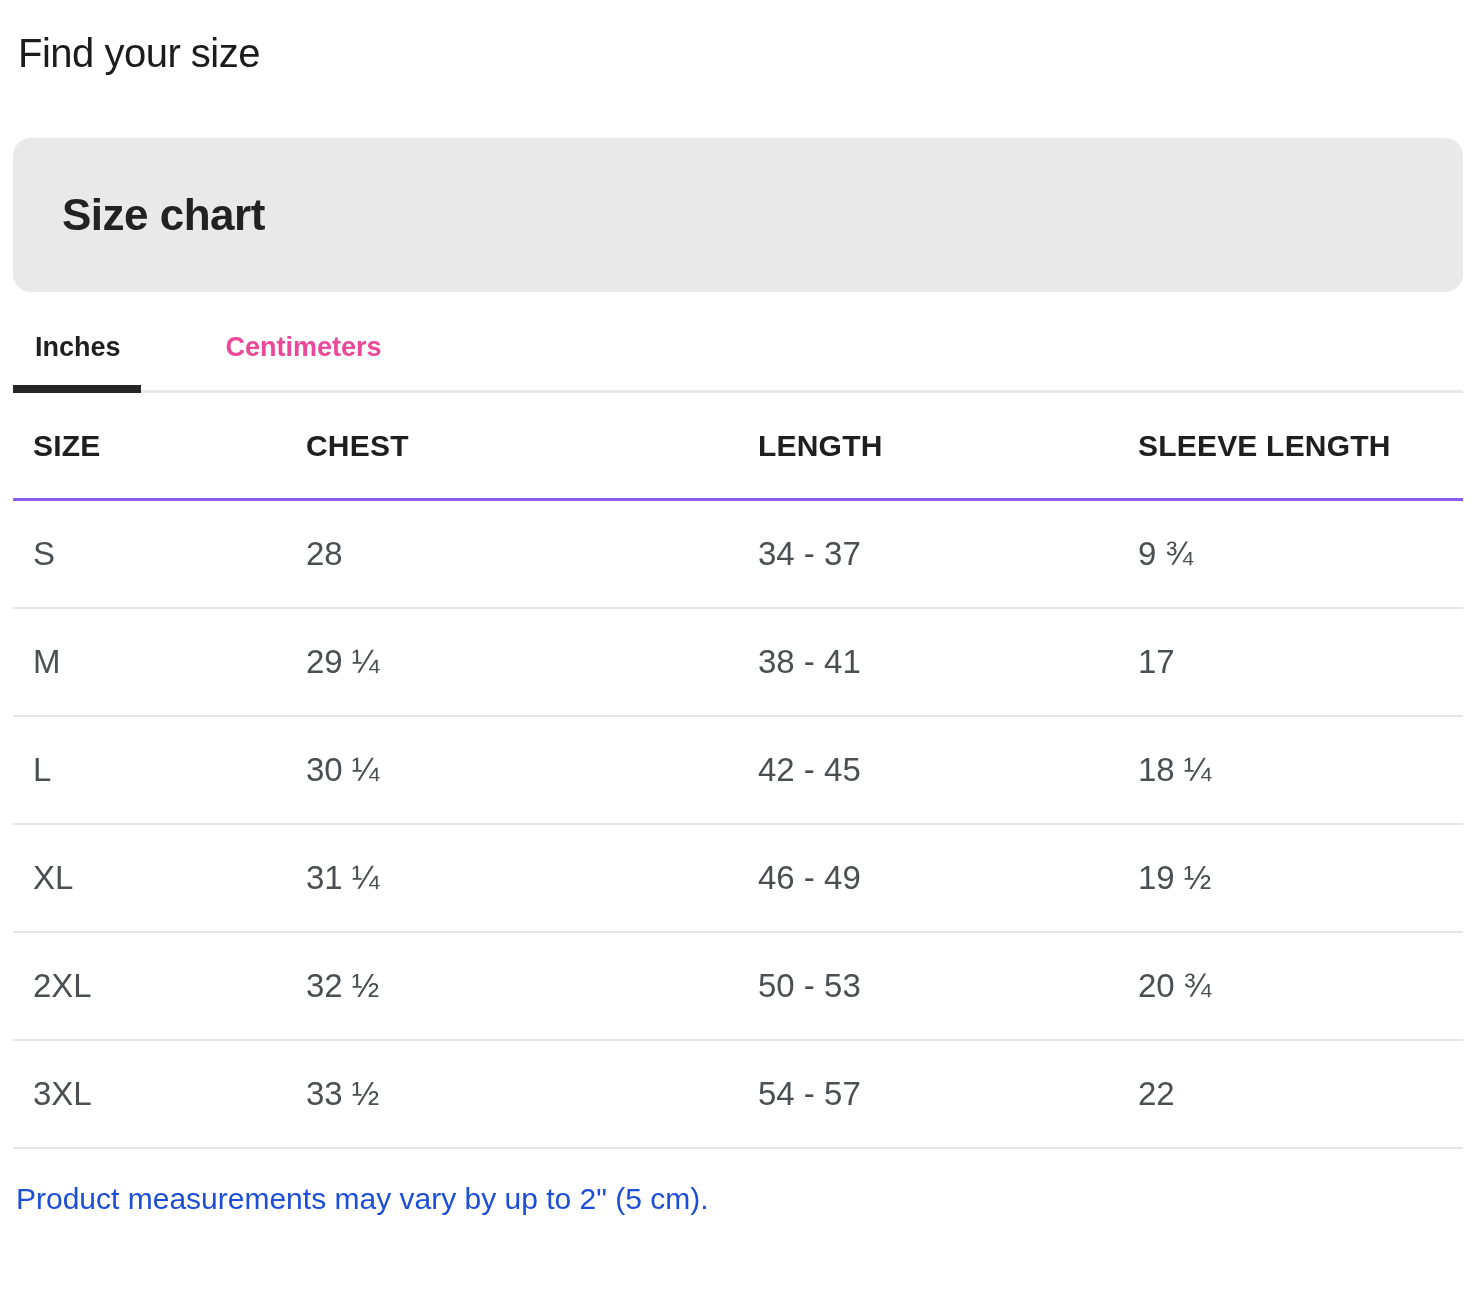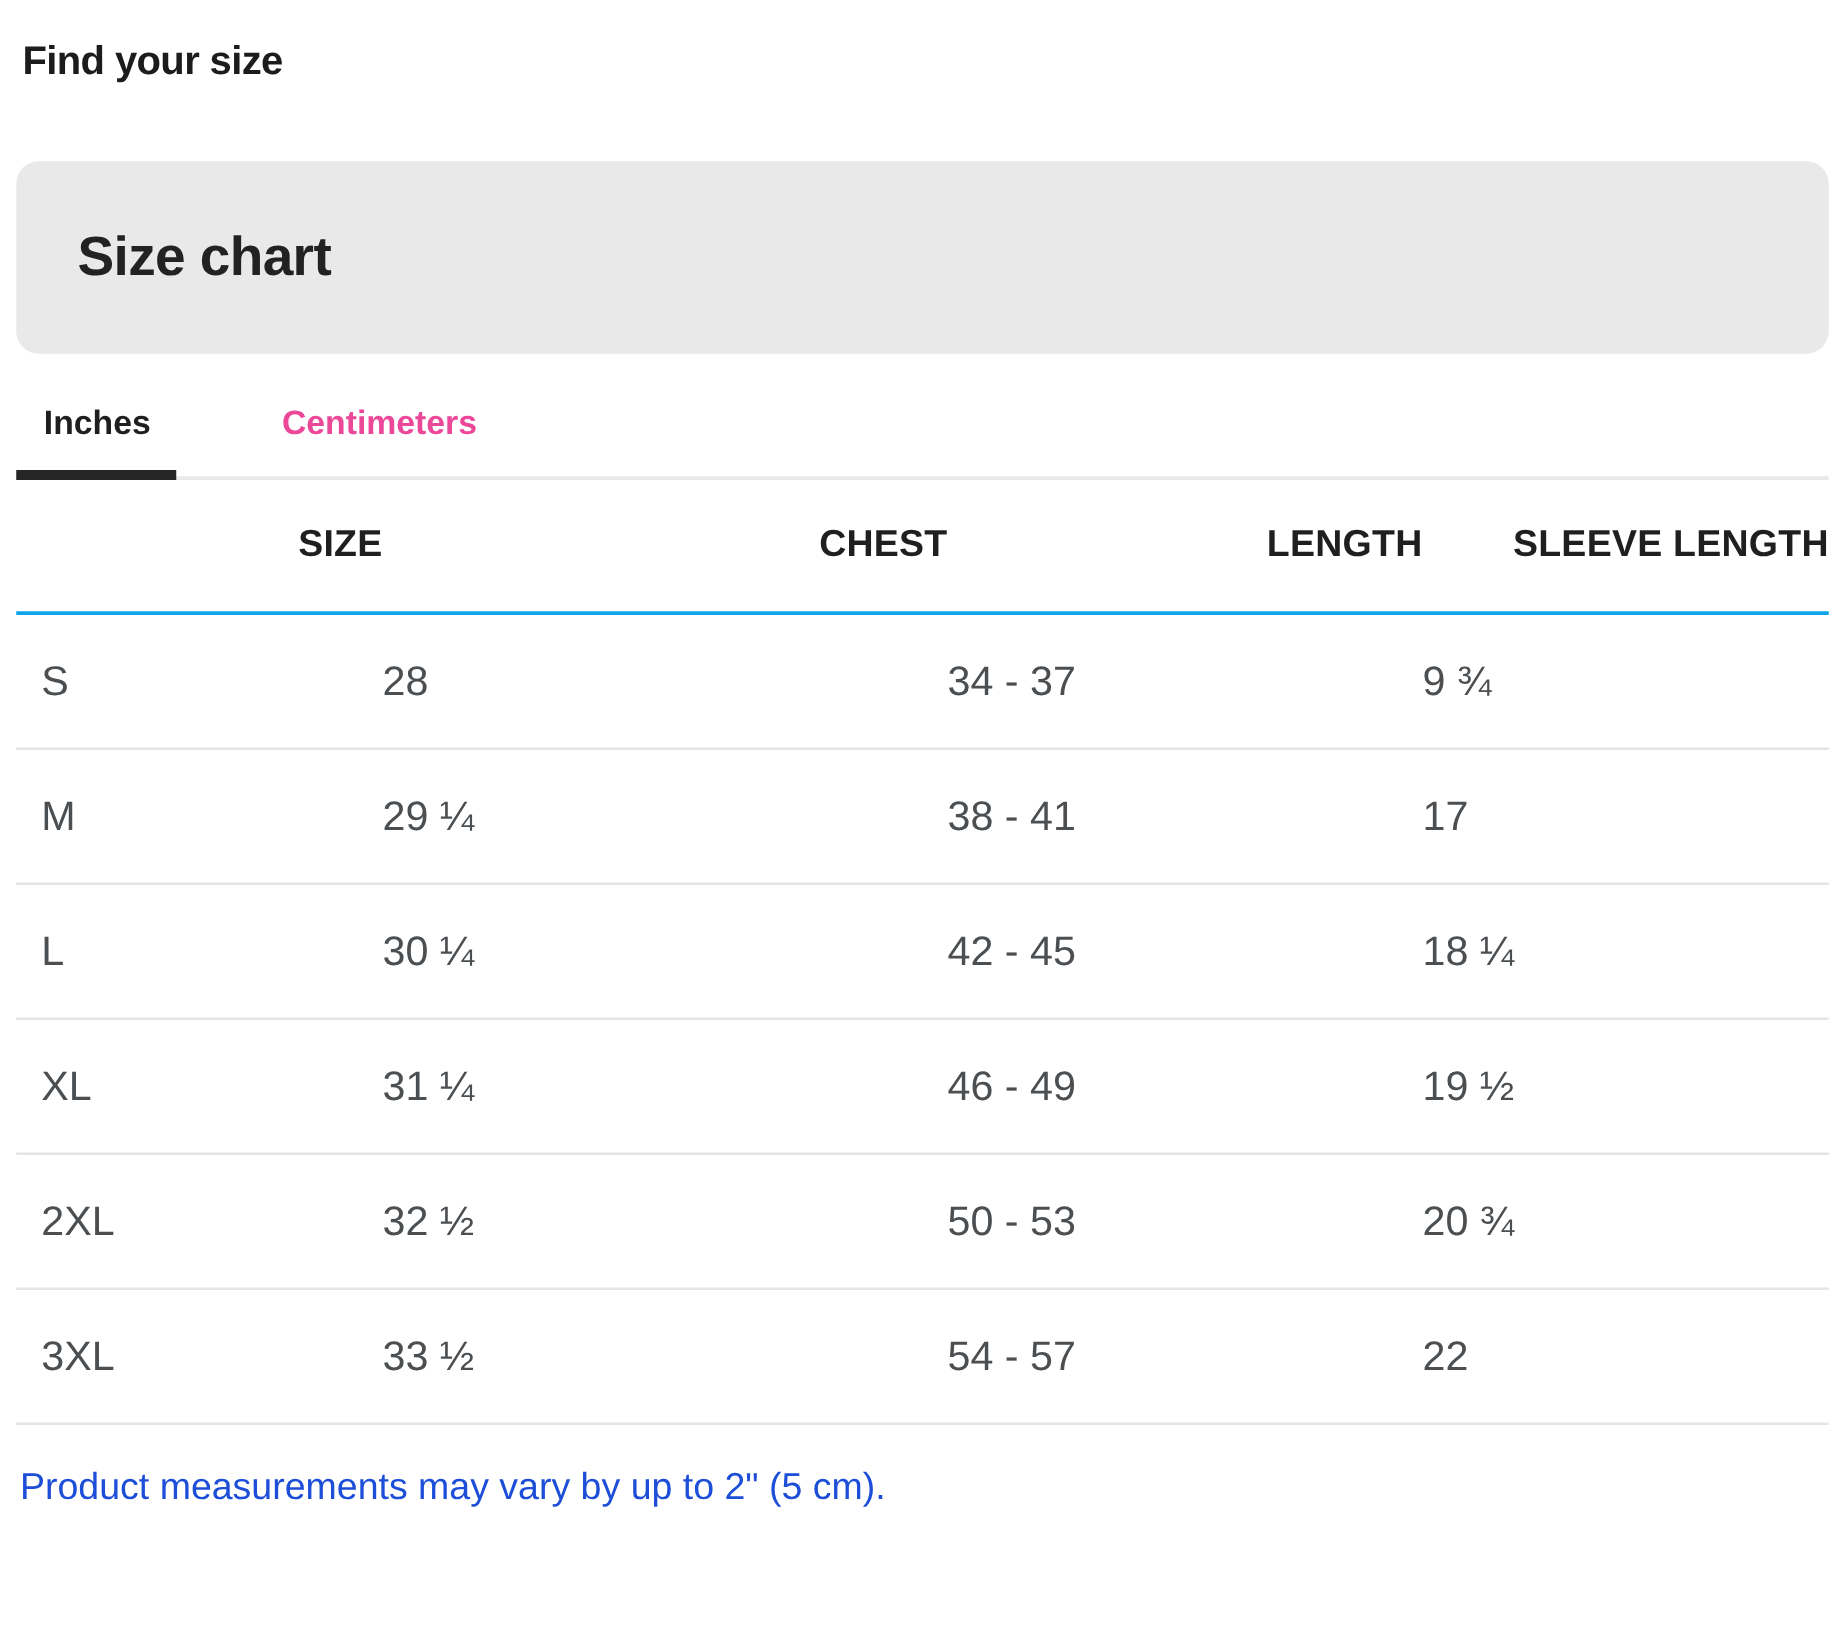--- a/index.html
+++ b/index.html
@@ -6,22 +6,22 @@
   html, body {
     background: #ffffff;
     font-family: "Liberation Sans", sans-serif;
     -webkit-font-smoothing: antialiased;
   }
   body { width: 1477px; min-height: 1301px; position: relative; }
   .page { width: 1450px; margin: 0 13px 0 13px; padding-top: 30px; }
 
   
   .page-title {
-    font-size: 32px;
-    font-weight: 700;
+    font-size: 40px;
+    font-weight: 400;
     color: #1c1c1c;
     letter-spacing: -0.5px;
     margin-left: 5px;
     line-height: 1.15;
   }
 
   
   .banner {
     margin-top: 62px;
     height: 154px;
@@ -69,21 +69,21 @@
   .tab + .tab { margin-left: 19px; }
 
   
   .size-table { width: 100%; }
   .trow {
     display: grid;
     grid-template-columns: 293px 452px 380px 1fr;
     align-items: center;
     height: 108px;
   }
-  .trow.thead { border-bottom: 3px solid #0ea5e9; text-align: right; }
+  .trow.thead { border-bottom: 3px solid #8b5cf6; }
   .trow.tbody { border-bottom: 2px solid #e5e5e5; }
   .th {
     font-size: 30px;
     font-weight: 700;
     color: #1f1f1f;
     letter-spacing: 0.2px;
   }
   .td {
     font-size: 33px;
     font-weight: 400;

